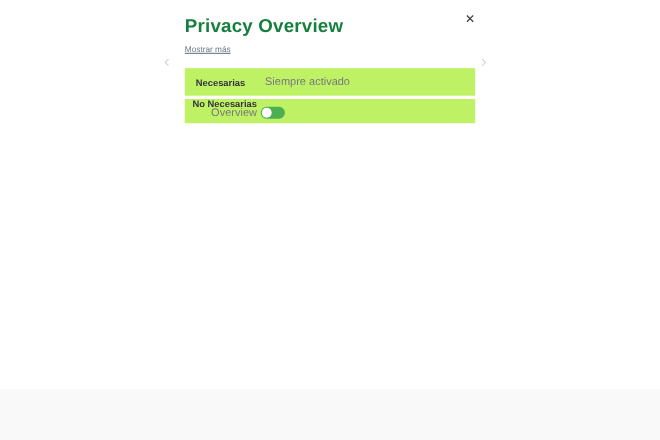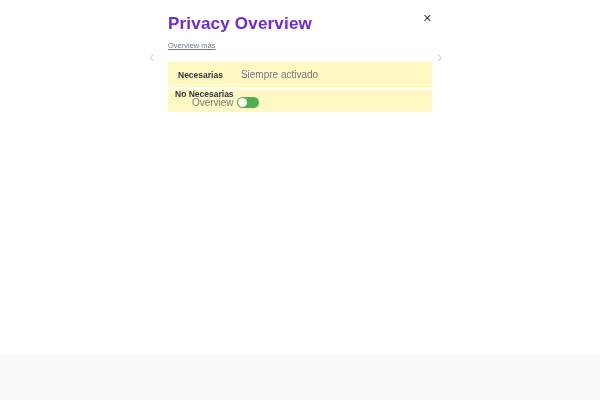--- a/index.html
+++ b/index.html
@@ -34,40 +34,40 @@
     line-height: 11px;
     color: #3a3a44;
     cursor: pointer;
     font-family: "Liberation Sans", sans-serif;
   }
   .modal-title {
     margin: 4px 0 0 0;
     font-size: 17px;
     line-height: 20px;
     font-weight: bold;
-    color: #6d28d9;
+    color: #15803d;
     letter-spacing: 0.2px;
   }
   .modal-desc {
     margin: 8px 0 0 0;
     font-size: 8.5px;
     line-height: 8.6px;
     color: #45454f;
   }
   .show-more {
     display: inline-block;
     margin-top: 5px;
     font-size: 7.5px;
     line-height: 8px;
     color: #6b7b89;
     text-decoration: underline;
     cursor: pointer;
   }
   .panel {
-    background: #fef9c3;
+    background: #bef264;
     width: 264px;
     box-sizing: border-box;
   }
   .panel-necessary {
     margin-top: 10px;
     height: 25px;
     display: flex;
     align-items: center;
     padding-left: 10px;
   }
@@ -140,21 +140,21 @@
   <span class="carousel-arrow carousel-prev">‹</span>
   <span class="carousel-arrow carousel-next">›</span>
 
   <div class="modal">
 
     <button class="close-btn">✕</button>
 
     <h1 class="modal-title">Privacy Overview</h1>
 
 
-    <a class="show-more">Overview más</a>
+    <a class="show-more">Mostrar más</a>
 
     <div class="panel panel-necessary">
       <span class="panel-label">Necesarias</span>
       <span class="panel-status">Siempre activado</span>
     </div>
 
     <div class="panel panel-nonnecessary">
       <div class="labels-col">
         <span class="panel-label">No Necesarias</span>
         <span class="panel-status">Overview</span>

